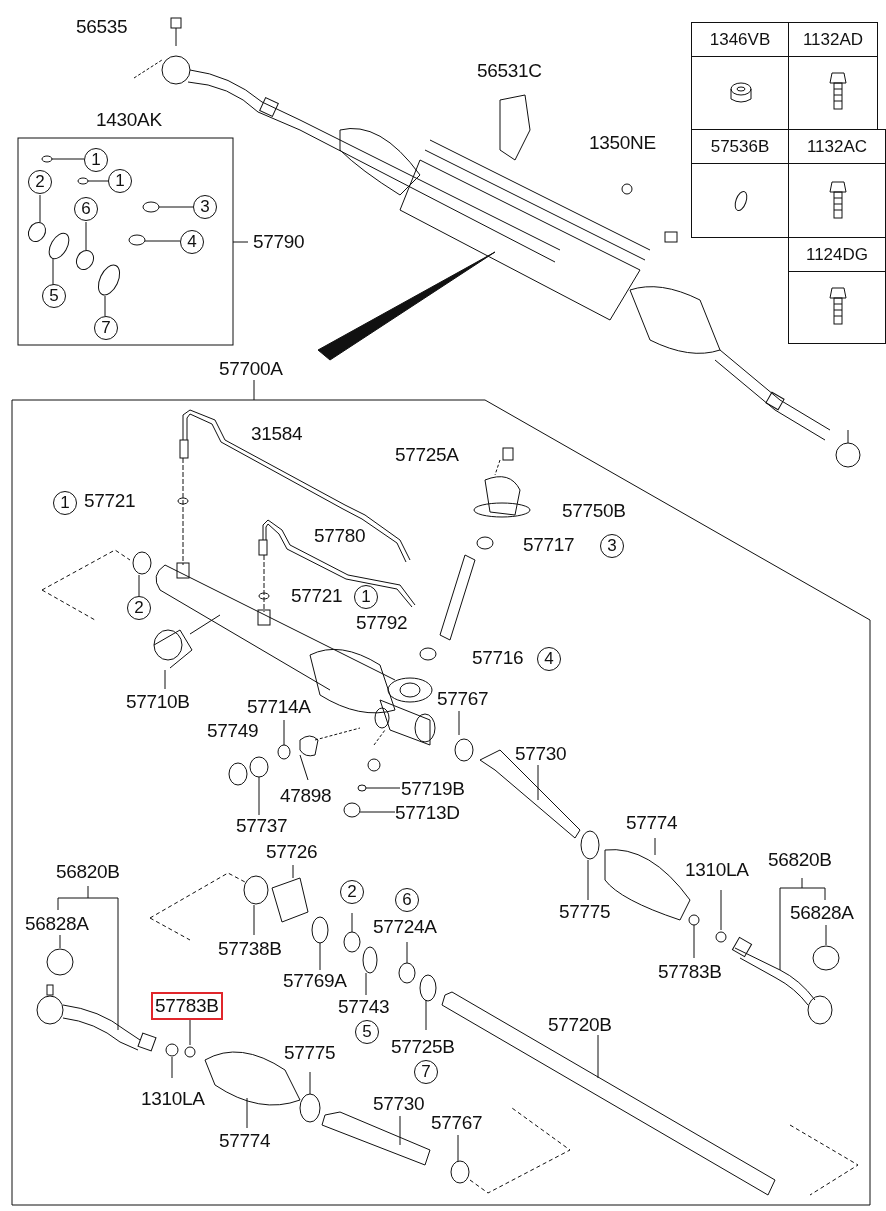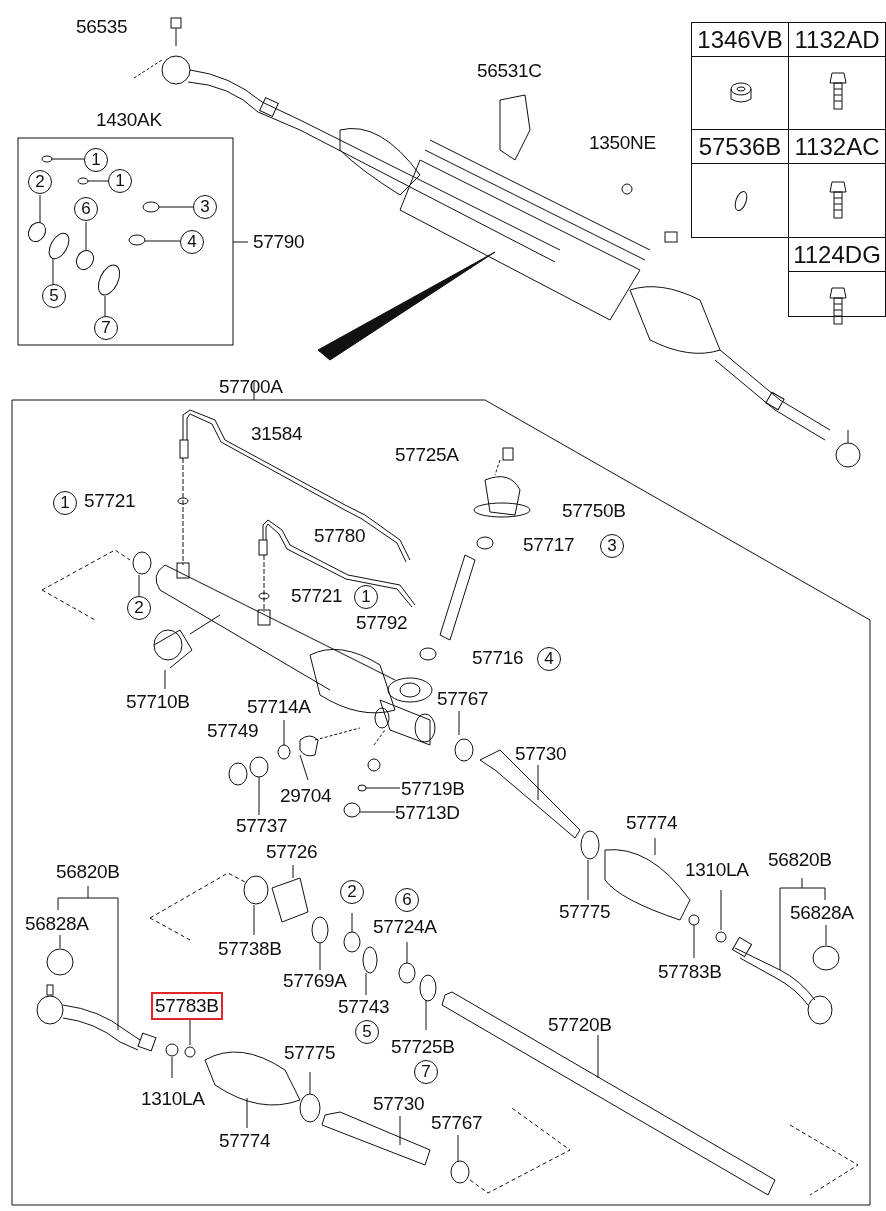--- a/index.html
+++ b/index.html
@@ -3,21 +3,21 @@
 <meta charset="utf-8">
 <style>
   html, body { margin:0; padding:0; background:#ffffff; }
   body { width:886px; height:1211px; position:relative; overflow:hidden; font-family:"Liberation Sans", sans-serif; color:#111; }
   svg.art { position:absolute; left:0; top:0; width:886px; height:1211px; }
   .lbl { position:absolute; font-size:19px; line-height:20px; white-space:nowrap; color:#111; letter-spacing:-0.3px; cursor:pointer; }
   .circ { position:absolute; width:22px; height:22px; border:1.3px solid #111; border-radius:50%; font-size:17px; line-height:22px; text-align:center; box-sizing:content-box; background:#fff; }
   .hl { outline:2px solid #e0262b; outline-offset:2px; }
   .tbl { position:absolute; left:691px; top:22px; }
   .cell { position:absolute; border:1px solid #111; box-sizing:border-box; background:#fff; }
-  .cell .hd { position:absolute; left:0; right:0; top:0; height:33px; border-bottom:1px solid #111; font-size:24px; line-height:33px; text-align:center; }
+  .cell .hd { position:absolute; left:0; right:0; top:0; height:33px; border-bottom:1px solid #111; font-size:17px; line-height:33px; text-align:center; }
 </style>
 </head>
 <body>
 
 <svg class="art" viewBox="0 0 886 1211" fill="none" stroke="#111" stroke-width="1">
 
   <g>
     <rect x="171" y="18" width="10" height="10"></rect>
     <line x1="176" y1="28" x2="176" y2="46"></line>
     <ellipse cx="176" cy="70" rx="14" ry="14"></ellipse>
@@ -205,21 +205,21 @@
 
 <div class="tbl">
   <div class="cell" style="left:0;top:0;width:98px;height:108px;">
     <div class="hd">1346VB</div>
     <svg style="position:absolute;left:34px;top:56px" width="30" height="30">
         <ellipse cx="15" cy="10" rx="10" ry="6" fill="none" stroke="#111"></ellipse>
         <ellipse cx="15" cy="10" rx="4" ry="2" fill="none" stroke="#111"></ellipse>
         <path d="M5 10 L5 20 Q15 26 25 20 L25 10" fill="none" stroke="#111"></path>
       </svg>
   </div>
-  <div class="cell" style="left:97px;top:0;width:98px;height:108px;">
+  <div class="cell" style="left:97px;top:0;width:90px;height:108px;">
     <div class="hd">1132AD</div>
     <svg style="position:absolute;left:37px;top:48px" width="24" height="48">
         <path d="M6 2 L18 2 L20 12 L4 12 Z" fill="none" stroke="#111"></path>
         <rect x="8" y="12" width="8" height="26" fill="none" stroke="#111"></rect>
         <line x1="8" y1="18" x2="16" y2="18" stroke="#111"></line>
         <line x1="8" y1="24" x2="16" y2="24" stroke="#111"></line>
         <line x1="8" y1="30" x2="16" y2="30" stroke="#111"></line>
       </svg>
   </div>
   <div class="cell" style="left:0;top:107px;width:98px;height:109px;">
@@ -231,53 +231,53 @@
   <div class="cell" style="left:97px;top:107px;width:98px;height:109px;">
     <div class="hd">1132AC</div>
     <svg style="position:absolute;left:37px;top:50px" width="24" height="48">
         <path d="M6 2 L18 2 L20 12 L4 12 Z" fill="none" stroke="#111"></path>
         <rect x="8" y="12" width="8" height="26" fill="none" stroke="#111"></rect>
         <line x1="8" y1="18" x2="16" y2="18" stroke="#111"></line>
         <line x1="8" y1="24" x2="16" y2="24" stroke="#111"></line>
         <line x1="8" y1="30" x2="16" y2="30" stroke="#111"></line>
       </svg>
   </div>
-  <div class="cell" style="left:97px;top:215px;width:98px;height:80px;">
+  <div class="cell" style="left:97px;top:215px;width:98px;height:107px;">
     <div class="hd">1124DG</div>
     <svg style="position:absolute;left:37px;top:48px" width="24" height="48">
         <path d="M6 2 L18 2 L20 12 L4 12 Z" fill="none" stroke="#111"></path>
         <rect x="8" y="12" width="8" height="26" fill="none" stroke="#111"></rect>
         <line x1="8" y1="18" x2="16" y2="18" stroke="#111"></line>
         <line x1="8" y1="24" x2="16" y2="24" stroke="#111"></line>
         <line x1="8" y1="30" x2="16" y2="30" stroke="#111"></line>
       </svg>
   </div>
 </div>
 
 <div class="lbl" style="left:76px;top:17px">56535</div>
 <div class="lbl" style="left:96px;top:110px">1430AK</div>
 <div class="lbl" style="left:477px;top:61px">56531C</div>
 <div class="lbl" style="left:589px;top:133px">1350NE</div>
 <div class="lbl" style="left:253px;top:232px">57790</div>
-<div class="lbl" style="left:219px;top:377px">57700A</div>
+<div class="lbl" style="left:219px;top:359px">57700A</div>
 <div class="lbl" style="left:251px;top:424px">31584</div>
 <div class="lbl" style="left:395px;top:445px">57725A</div>
 <div class="lbl" style="left:84px;top:491px">57721</div>
 <div class="lbl" style="left:562px;top:501px">57750B</div>
 <div class="lbl" style="left:314px;top:526px">57780</div>
 <div class="lbl" style="left:523px;top:535px">57717</div>
 <div class="lbl" style="left:291px;top:586px">57721</div>
 <div class="lbl" style="left:356px;top:613px">57792</div>
 <div class="lbl" style="left:472px;top:648px">57716</div>
 <div class="lbl" style="left:126px;top:692px">57710B</div>
 <div class="lbl" style="left:247px;top:697px">57714A</div>
 <div class="lbl" style="left:437px;top:689px">57767</div>
 <div class="lbl" style="left:207px;top:721px">57749</div>
 <div class="lbl" style="left:515px;top:744px">57730</div>
-<div class="lbl" style="left:280px;top:786px">29704</div>
+<div class="lbl" style="left:280px;top:786px">47898</div>
 <div class="lbl" style="left:401px;top:779px">57719B</div>
 <div class="lbl" style="left:236px;top:816px">57737</div>
 <div class="lbl" style="left:395px;top:803px">57713D</div>
 <div class="lbl" style="left:626px;top:813px">57774</div>
 <div class="lbl" style="left:56px;top:862px">56820B</div>
 <div class="lbl" style="left:266px;top:842px">57726</div>
 <div class="lbl" style="left:685px;top:860px">1310LA</div>
 <div class="lbl" style="left:768px;top:850px">56820B</div>
 <div class="lbl" style="left:25px;top:914px">56828A</div>
 <div class="lbl" style="left:559px;top:902px">57775</div>

